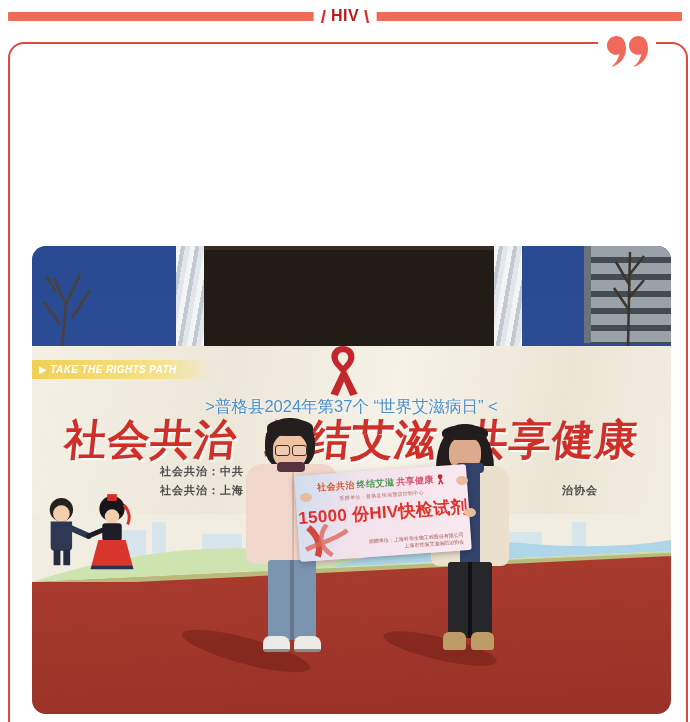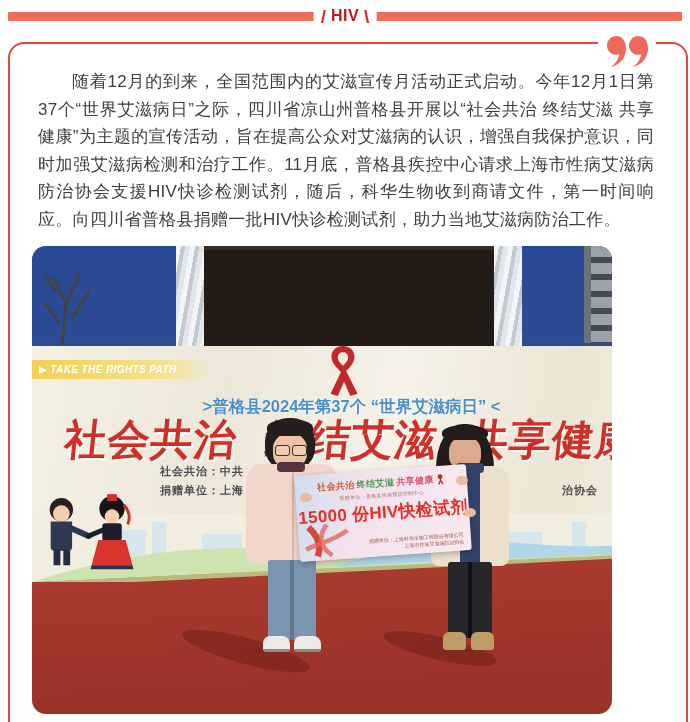--- a/index.html
+++ b/index.html
@@ -13,42 +13,42 @@
   .hiv-text{color:#b91c1c;font-weight:bold;font-size:16px;letter-spacing:.5px;}
   
   .quote-card{position:absolute;left:8px;top:42px;width:676px;height:720px;
               border:2px solid #e0483c;border-radius:16px;background:#fff;}
   .quote-mark{position:absolute;left:588px;top:-14px;width:58px;height:44px;background:#fff;
               display:flex;align-items:center;justify-content:center;}
   .para{position:absolute;left:28px;right:32px;top:24px;margin:0;
         font-size:17px;line-height:27.5px;color:#3e3e3e;letter-spacing:.3px;
         text-align:justify;text-indent:2em;}
   
-  .photo{position:absolute;left:22px;top:202px;width:580px;height:468px;border-radius:14px;
+  .photo{position:absolute;left:22px;top:202px;width:639px;height:468px;border-radius:14px;
          overflow:hidden;background:#f1ede1;}
   .sky{position:absolute;left:0;top:0;width:639px;height:104px;
        background:linear-gradient(180deg,#27459064,#2c4c96) #2c4c96;}
   .building{position:absolute;left:552px;top:0;width:87px;height:97px;
             background:repeating-linear-gradient(180deg,#9aa1a8 0 11px,#454b52 11px 17px);
             border-left:7px solid #6b7178;}
   .tree{position:absolute;top:0;}
   .pillar{position:absolute;top:0;width:28px;height:102px;
           background:repeating-linear-gradient(100deg,#f2f4f6 0 5px,#c3c9d0 5px 9px,#e2e6ea 9px 14px);}
   .pillar.left{left:144px;} .pillar.right{left:462px;}
   .screen{position:absolute;left:172px;top:0;width:290px;height:98px;background:#221b16;
           border-top:4px solid #352d25;}
   .backdrop{position:absolute;left:0;top:100px;width:639px;height:236px;
             background:linear-gradient(100deg,#f4f0e5 0%,#ece7d8 30%,#f6f2e8 55%,#ebe5d4 80%,#f3efe3 100%);}
   .bd-tag{position:absolute;left:0;top:14px;width:172px;height:19px;line-height:19px;
           background:linear-gradient(90deg,#f0d055,#f5e28a 72%,rgba(245,226,138,0));
           color:#fff;font-size:10px;font-weight:bold;font-style:italic;letter-spacing:.4px;
           padding-left:7px;white-space:nowrap;}
   .bd-ribbon{position:absolute;left:290px;top:-2px;}
   .bd-title{position:absolute;left:0;right:0;top:50px;text-align:center;
-            font-size:16.5px;font-weight:bold;color:#4a8fca;text-shadow:0 0 2px #fff;white-space:nowrap;}
+            font-size:16.5px;font-weight:normal;color:#4a8fca;text-shadow:0 0 2px #fff;white-space:nowrap;}
   .bd-slogan{position:absolute;left:0;right:0;top:66px;text-align:center;
              font-size:42px;font-weight:900;color:#cf2f28;transform:skewX(-6deg);
              letter-spacing:1px;word-spacing:16px;text-shadow:2px 2px 0 rgba(255,255,255,.8);white-space:nowrap;}
   .bd-host{position:absolute;left:128px;top:118px;font-size:11px;font-weight:bold;color:#4d4d4d;letter-spacing:1px;}
   .bd-support{position:absolute;left:128px;top:137px;font-size:11px;font-weight:bold;color:#4d4d4d;letter-spacing:1px;}
   .bd-frag{position:absolute;left:530px;top:137px;font-size:11px;font-weight:bold;color:#4d4d4d;letter-spacing:1px;}
   .waves{position:absolute;left:0;top:268px;}
   .couple{position:absolute;left:6px;top:246px;}
   .floor{position:absolute;left:-6px;top:336px;width:710px;height:210px;
          background:linear-gradient(180deg,#a83a2e,#97node 60%,#93it 100%);
@@ -115,21 +115,20 @@
 
   <div class="quote-card">
 
     <div class="quote-mark">
       <svg width="41" height="32" viewBox="0 0 41 32">
         <path fill="#f0695a" d="M9.5 0C4.3 0 0 4.2 0 9.4c0 5.2 4.3 9.4 9.5 9.4 1 0 2-.2 2.9-.5-1.1 5.4-4.4 9.6-8.4 12.7 8.6-2 15-9.2 15-18.2v-.4C18.8 3.9 14.6 0 9.5 0z"></path>
         <path fill="#f0695a" d="M31.5 0C26.3 0 22 4.2 22 9.4c0 5.2 4.3 9.4 9.5 9.4 1 0 2-.2 2.9-.5-1.1 5.4-4.4 9.6-8.4 12.7 8.6-2 15-9.2 15-18.2v-.4C40.8 3.9 36.6 0 31.5 0z"></path>
       </svg>
     </div>
 
-    <p class="para">随着12月的到来，全国范围内的艾滋宣传月活动正式启动。今年12月1日第37个“世界艾滋病日”之际，四川省凉山州普格县开展以“社会共治 终结艾滋 共享健康”为主题的宣传活动，旨在提高公众对艾滋病的认识，增强自我保护意识，同时加强艾滋病检测和治疗工作。11月底，普格县疾控中心请求上海市性病艾滋病防治协会支援HIV快诊检测试剂，随后，科华生物收到商请文件，第一时间响应。向四川省普格县捐赠一批HIV快诊检测试剂，助力当地艾滋病防治工作。</p>
 
     <div class="photo">
       <div class="sky"></div>
       <div class="building"></div>
 
       <svg class="tree" style="left:0;" width="70" height="100" viewBox="0 0 70 100">
         <path d="M30 100 L34 58 M34 58 L22 32 M34 58 L48 28 M28 78 L12 56 M40 72 L58 44 M24 46 L14 30" stroke="#4a4238" stroke-width="2.5" fill="none"></path>
       </svg>
       <svg class="tree" style="left:568px;" width="50" height="100" viewBox="0 0 50 100">
         <path d="M28 100 L30 6 M30 40 L16 16 M30 28 L44 10 M29 64 L14 42 M29 52 L44 34" stroke="#3c352e" stroke-width="2.5" fill="none"></path>
@@ -143,21 +142,21 @@
         <div class="bd-tag">
           <span>▶</span>
           <span>TAKE THE RIGHTS PATH</span>
         </div>
         <svg class="bd-ribbon" width="42" height="54" viewBox="0 0 40 52">
           <path fill="#c4272b" d="M20 2 C12 2 8 8 9 14 C10 19 14 23 18 27 L8 48 L15 50 L21 36 L27 50 L34 48 L23 26 C27 22 31 18 31 12 C31 6 26 2 20 2 Z M20 8 C23 8 25 10 25 13 C25 16 22 19 20 21 C18 19 15 16 15 13 C15 10 17 8 20 8 Z"></path>
         </svg>
         <div class="bd-title">&gt;普格县2024年第37个 “世界艾滋病日” &lt;</div>
         <div class="bd-slogan">社会共治 终结艾滋 共享健康</div>
         <div class="bd-host">社会共治：中共</div>
-        <div class="bd-support">捐赠单位：上海</div>
+        <div class="bd-support">社会共治：上海</div>
         <div class="bd-frag">治协会</div>
       </div>
 
       <div class="floor"></div>
 
       <svg class="waves" width="639" height="68" viewBox="0 0 639 68">
         <path d="M0 0 H639 V37 L0 68 Z" fill="#f1ede1"></path>
         <g fill="#cfe3f0" opacity=".75">
           <rect x="80" y="16" width="34" height="26"></rect>
             <rect x="120" y="8" width="14" height="34"></rect>

